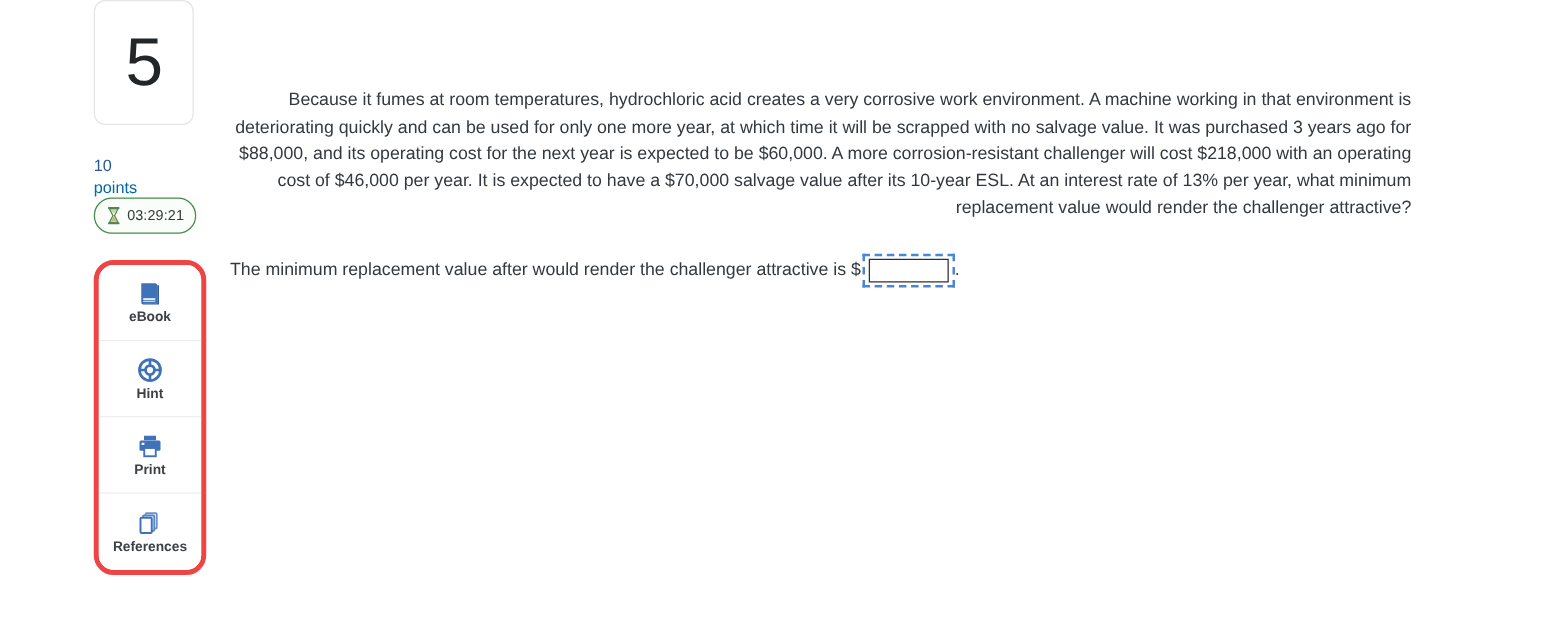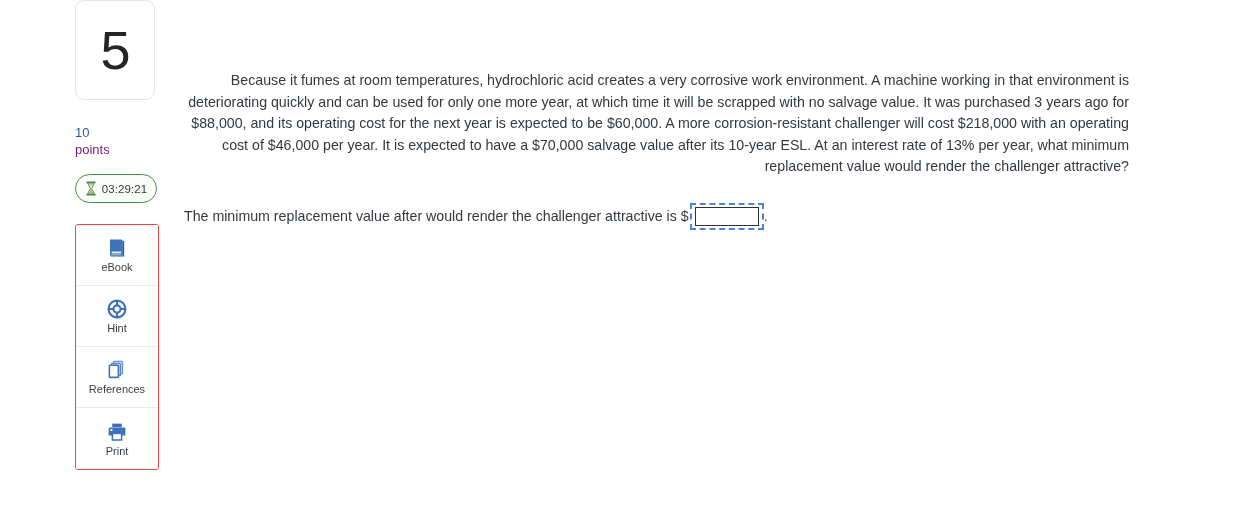--- a/index.html
+++ b/index.html
@@ -53,25 +53,24 @@
     line-height: 1.32;
   }
   .points-value {
     display: block;
     font-size: 13px;
     color: #2b5a94;
   }
   .points-label {
     display: block;
     font-size: 13px;
-    color: #701a75;
+    color: #0369a1;
   }
 
   .timer-badge {
-    margin-top: 16px;
     width: 82px;
     height: 29px;
     box-sizing: border-box;
     border: 1.4px solid #3f8f45;
     border-radius: 16px;
     background: #fbfdfb;
     display: flex;
     align-items: center;
     justify-content: center;
     gap: 5px;
@@ -84,24 +83,25 @@
   }
   .hourglass {
     width: 12px;
     height: 15px;
     flex: none;
   }
 
   .tool-stack {
     margin-top: 21px;
     width: 82px;
-    border: 1px solid #ef4444;
-    border-radius: 3px;
+    border: 4px solid #ef4444;
+    border-radius: 16px;
     background: #ffffff;
     overflow: hidden;
+    font-weight: bold;
   }
   .tool-btn {
     height: 61px;
     box-sizing: border-box;
     border-bottom: 1px solid #e9ebec;
     display: flex;
     flex-direction: column;
     align-items: center;
     justify-content: center;
     gap: 3px;
@@ -216,35 +216,35 @@
           <line x1="11" y1="2.6" x2="11" y2="7.4" stroke="#3f72b8" stroke-width="2.1"></line>
           <line x1="11" y1="14.6" x2="11" y2="19.4" stroke="#3f72b8" stroke-width="2.1"></line>
           <line x1="2.6" y1="11" x2="7.4" y2="11" stroke="#3f72b8" stroke-width="2.1"></line>
           <line x1="14.6" y1="11" x2="19.4" y2="11" stroke="#3f72b8" stroke-width="2.1"></line>
         </svg>
         <span class="tool-label">Hint</span>
       </div>
 
       <div class="tool-btn">
         <svg class="tool-icon" viewBox="0 0 22 22">
-          <rect x="7.4" y="2.6" width="9.0" height="12.2" rx="0.8" fill="#ffffff" stroke="#6a93cf" stroke-width="1.5"></rect>
-          <rect x="5.4" y="4.4" width="9.0" height="12.2" rx="0.8" fill="#ffffff" stroke="#5787c9" stroke-width="1.5"></rect>
-          <rect x="3.4" y="6.2" width="9.0" height="12.2" rx="0.8" fill="#ffffff" stroke="#3f72b8" stroke-width="1.6"></rect>
-        </svg>
-        <span class="tool-label">References</span>
-      </div>
-
-      <div class="tool-btn">
-        <svg class="tool-icon" viewBox="0 0 22 22">
           <rect x="6.2" y="2.6" width="9.6" height="3.6" fill="#3f72b8"></rect>
           <rect x="2.6" y="6.4" width="16.8" height="8.2" rx="1.2" fill="#3f72b8"></rect>
           <rect x="4.3" y="8.2" width="2.2" height="1.7" fill="#ffffff"></rect>
           <rect x="6.4" y="12.4" width="9.2" height="6.6" fill="#ffffff" stroke="#3f72b8" stroke-width="1.5"></rect>
         </svg>
         <span class="tool-label">Print</span>
+      </div>
+
+      <div class="tool-btn">
+        <svg class="tool-icon" viewBox="0 0 22 22">
+          <rect x="7.4" y="2.6" width="9.0" height="12.2" rx="0.8" fill="#ffffff" stroke="#6a93cf" stroke-width="1.5"></rect>
+          <rect x="5.4" y="4.4" width="9.0" height="12.2" rx="0.8" fill="#ffffff" stroke="#5787c9" stroke-width="1.5"></rect>
+          <rect x="3.4" y="6.2" width="9.0" height="12.2" rx="0.8" fill="#ffffff" stroke="#3f72b8" stroke-width="1.6"></rect>
+        </svg>
+        <span class="tool-label">References</span>
       </div>
 
     </div>
   </div>
 
   <div class="content">
     <p class="question-text">Because it fumes at room temperatures, hydrochloric acid creates a very corrosive work environment. A machine working in that environment is deteriorating quickly and can be used for only one more year, at which time it will be scrapped with no salvage value. It was purchased 3 years ago for $88,000, and its operating cost for the next year is expected to be $60,000. A more corrosion-resistant challenger will cost $218,000 with an operating cost of $46,000 per year. It is expected to have a $70,000 salvage value after its 10-year ESL. At an interest rate of 13% per year, what minimum replacement value would render the challenger attractive?</p>
 
     <div class="answer-line">
       <span class="answer-prompt">The minimum replacement value after would render the challenger attractive is</span>

